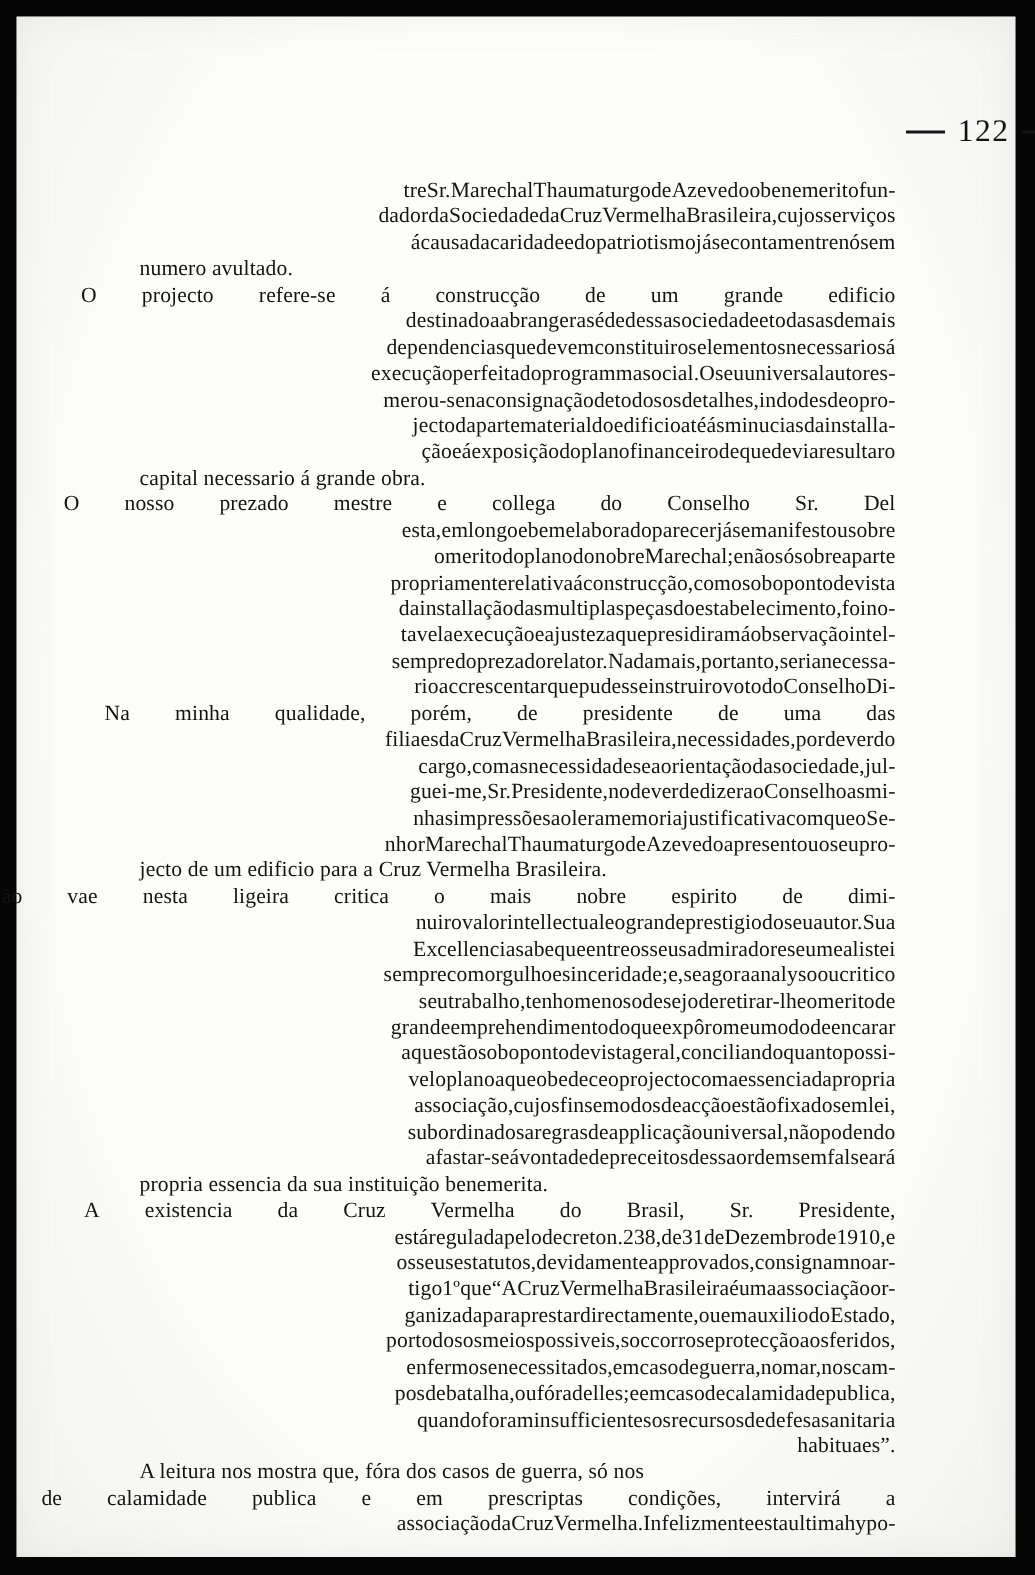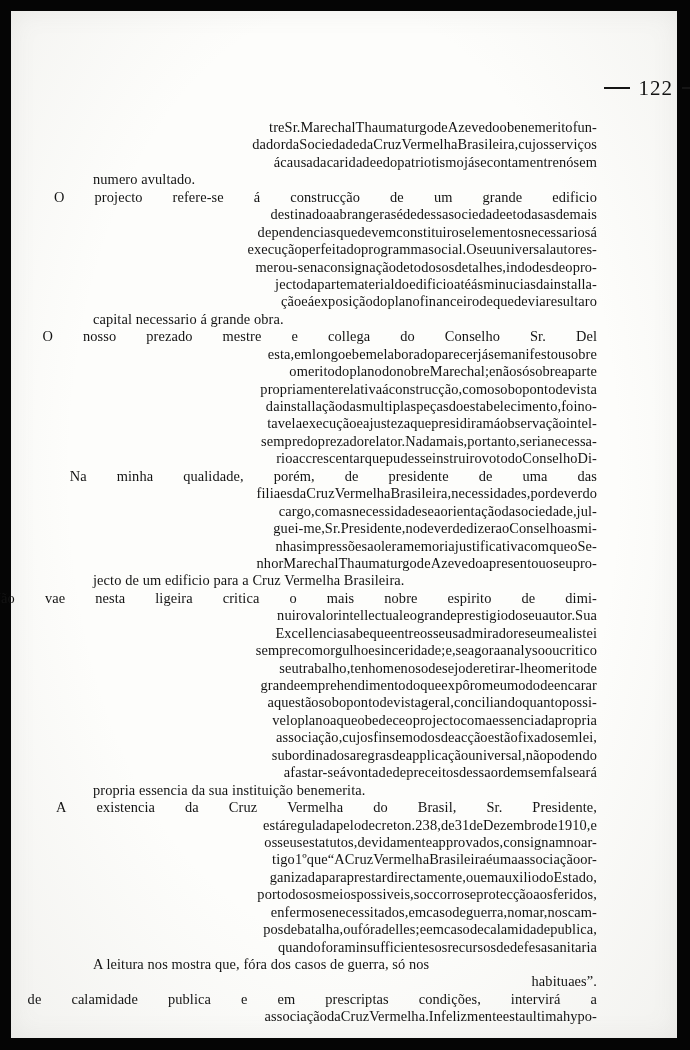--- a/index.html
+++ b/index.html
@@ -659,24 +659,24 @@
         <div class="text-line just">
           <span class="w">quando</span>
           <span class="w">foram</span>
           <span class="w">insufficientes</span>
           <span class="w">os</span>
           <span class="w">recursos</span>
           <span class="w">de</span>
           <span class="w">defesa</span>
           <span class="w">sanitaria</span>
         </div>
+        <div class="text-line just">
+          <span class="w">habituaes”.</span>
+        </div>
         <div class="text-line">A leitura nos mostra que, fóra dos casos de guerra, só nos</div>
-        <div class="text-line just">
-          <span class="w">habituaes”.</span>
-        </div>
         <div class="text-line indent just">
           <span class="w">de</span>
           <span class="w">calamidade</span>
           <span class="w">publica</span>
           <span class="w">e</span>
           <span class="w">em</span>
           <span class="w">prescriptas</span>
           <span class="w">condições,</span>
           <span class="w">intervirá</span>
           <span class="w">a</span>

